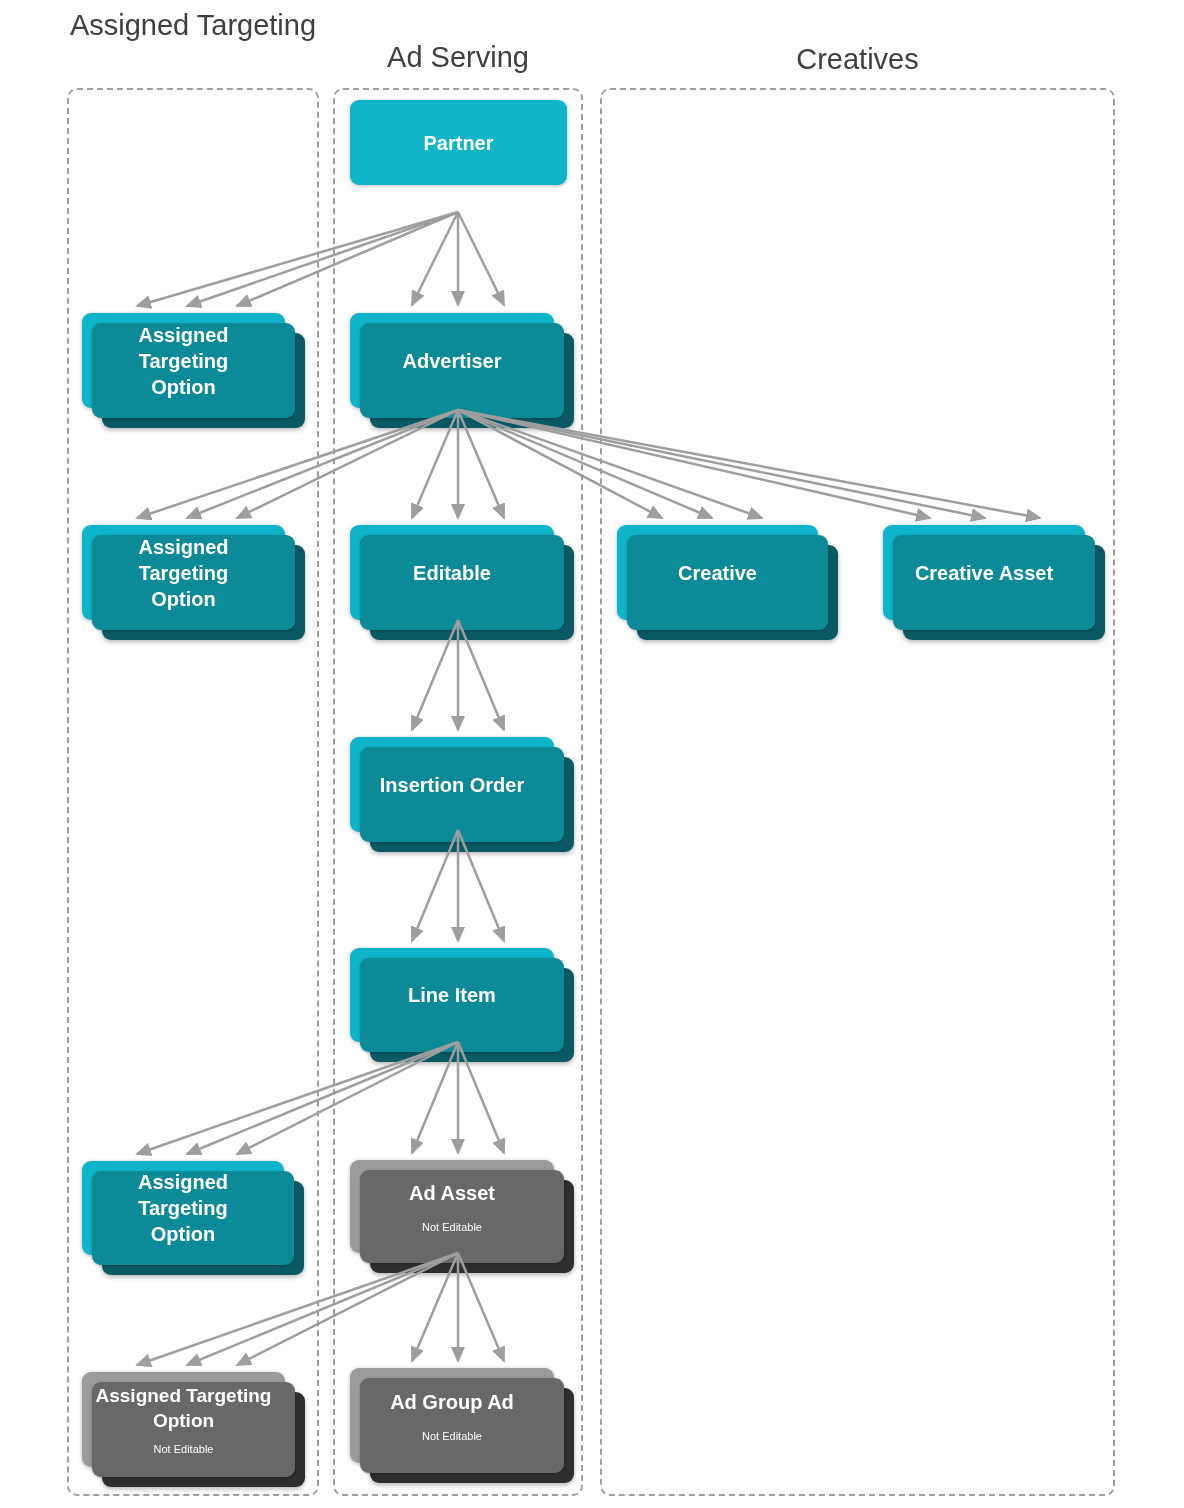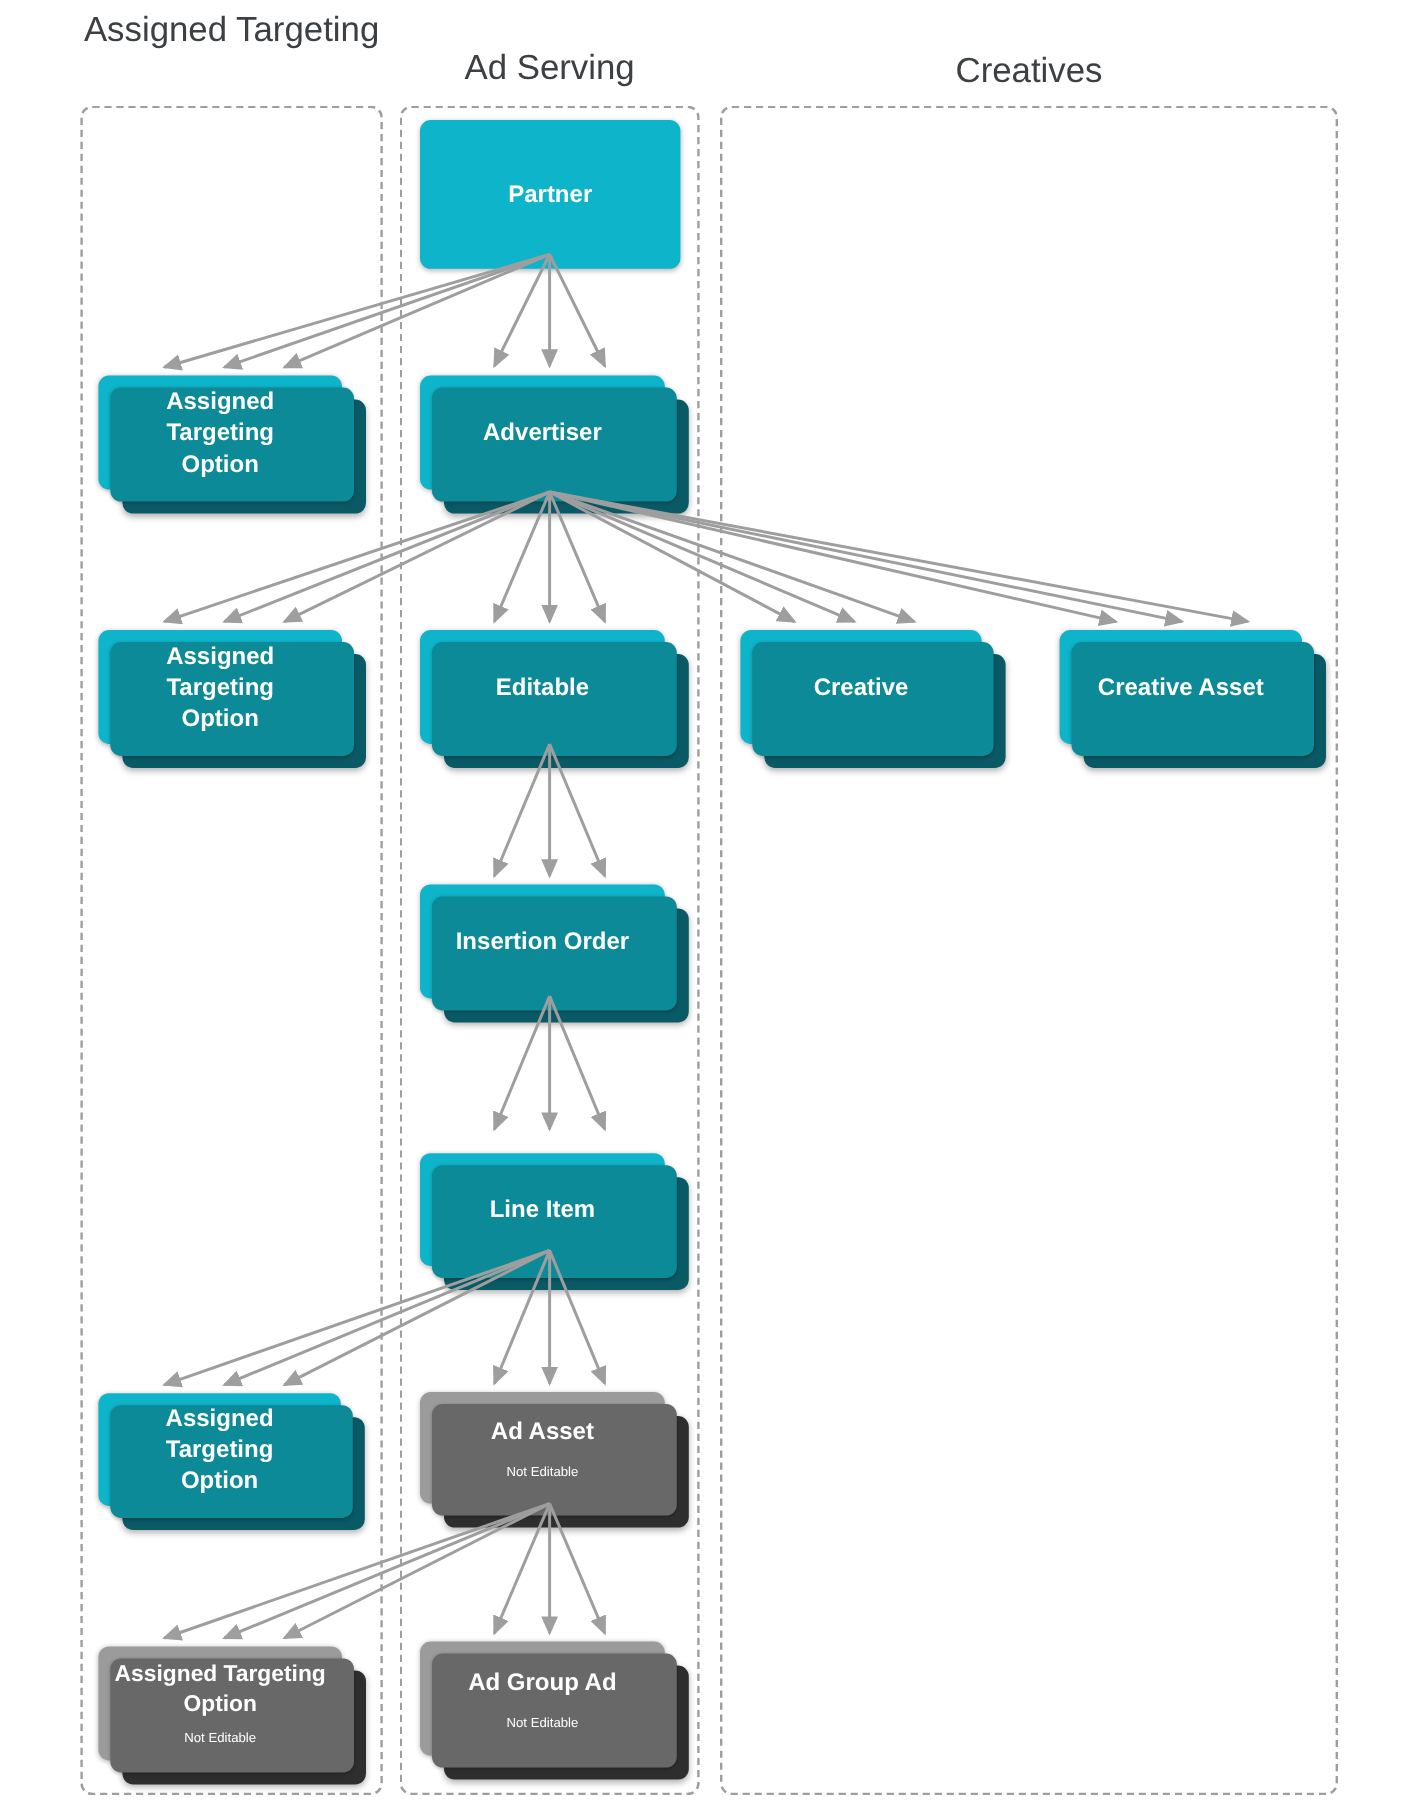--- a/index.html
+++ b/index.html
@@ -89,21 +89,21 @@
 <div id="canvas">
 
   <div class="col-header" style="left:67px; top:8px; width:252px;">Assigned Targeting</div>
   <div class="col-header" style="left:333px; top:40px; width:250px;">Ad Serving</div>
   <div class="col-header" style="left:600px; top:42px; width:515px;">Creatives</div>
 
   <div class="container" style="left:67px; top:88px; width:248px; height:1404px;"></div>
   <div class="container" style="left:333px; top:88px; width:246px; height:1404px;"></div>
   <div class="container" style="left:600px; top:88px; width:511px; height:1404px;"></div>
 
-  <div class="node editable" style="left:350px; top:100px; width:217px; height:124px;">
+  <div class="node editable" style="left:350px; top:100px; width:217px; height:85px;">
     <div>Partner</div>
   </div>
 
   <div class="node editable stacked" style="left:82px; top:313px; width:203px; height:95px;">
     <div style="max-width:130px;">Assigned Targeting Option</div>
   </div>
 
   <div class="node editable stacked" style="left:350px; top:313px; width:204px; height:95px;">
     <div>Advertiser</div>
   </div>
@@ -121,21 +121,21 @@
   </div>
 
   <div class="node editable stacked" style="left:350px; top:737px; width:204px; height:95px;">
     <div>Insertion Order</div>
   </div>
 
   <div class="node editable stacked" style="left:883px; top:525px; width:202px; height:95px;">
     <div>Creative Asset</div>
   </div>
 
-  <div class="node editable stacked" style="left:350px; top:948px; width:204px; height:94px;margin-top:13px;">
+  <div class="node editable stacked" style="left:350px; top:948px; width:204px; height:94px;">
     <div>Line Item</div>
   </div>
 
   <div class="node editable stacked" style="left:82px; top:1161px; width:202px; height:94px;">
     <div style="max-width:130px;">Assigned Targeting Option</div>
   </div>
 
   <div class="node noneditable stacked" style="left:350px; top:1160px; width:204px; height:93px;">
     <div>Ad Asset</div>
     <div class="node-sublabel">Not Editable</div>

